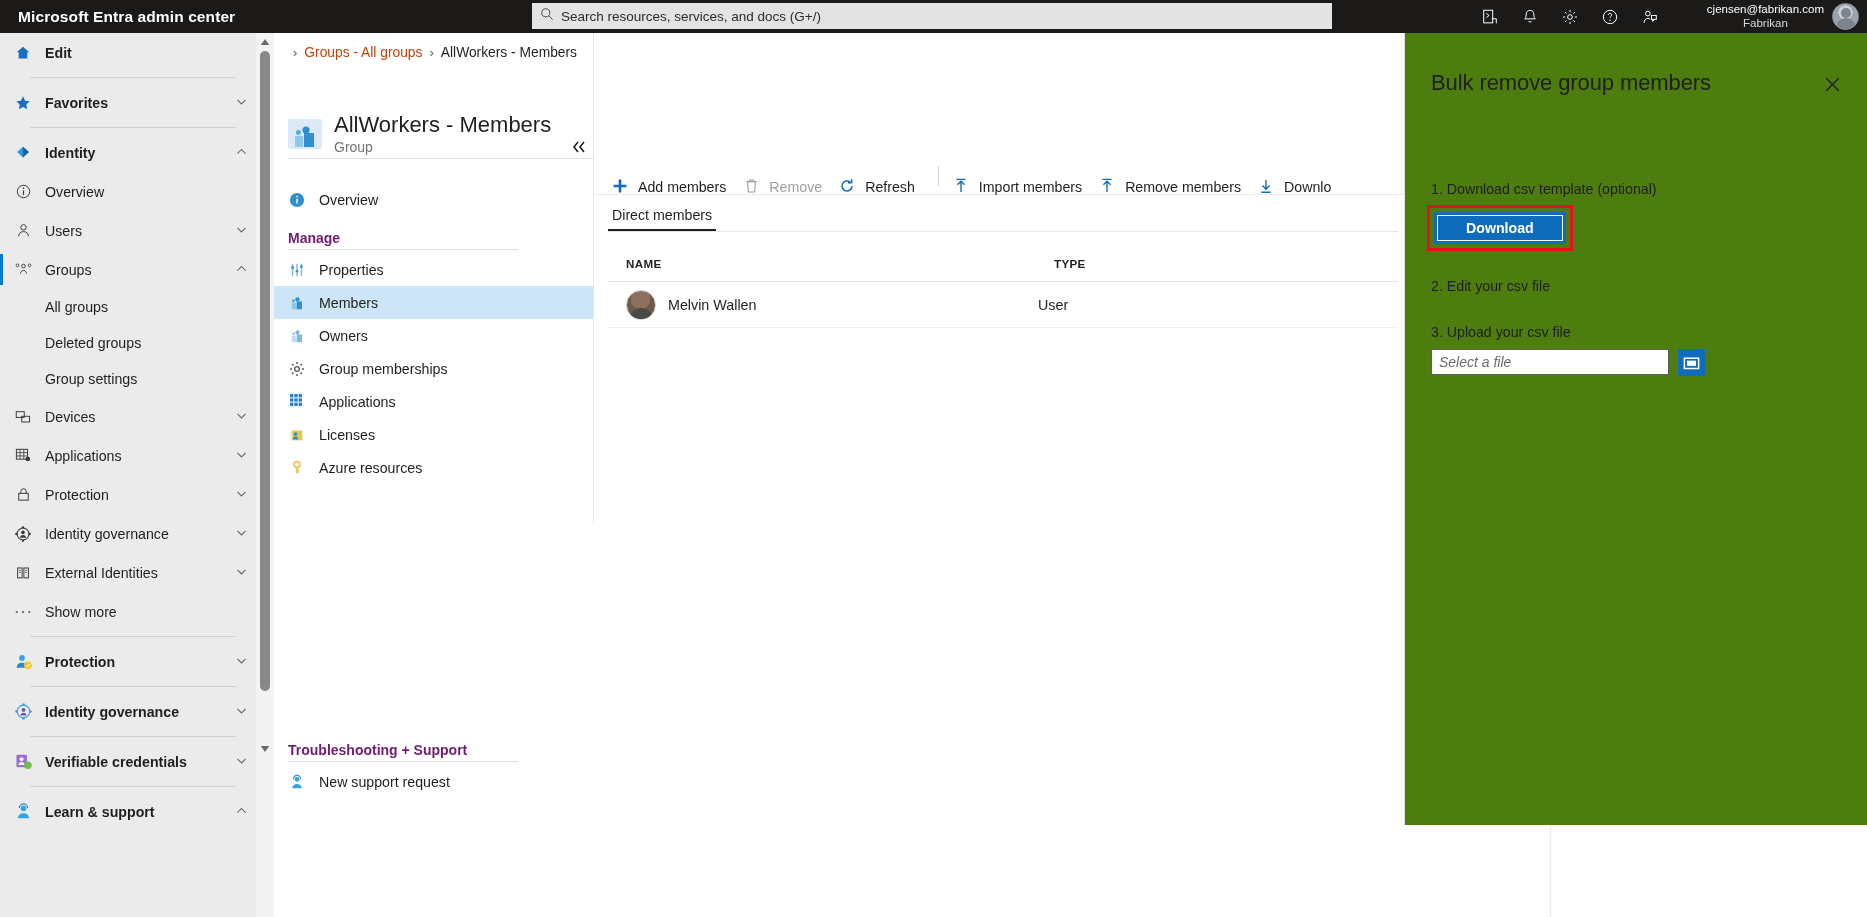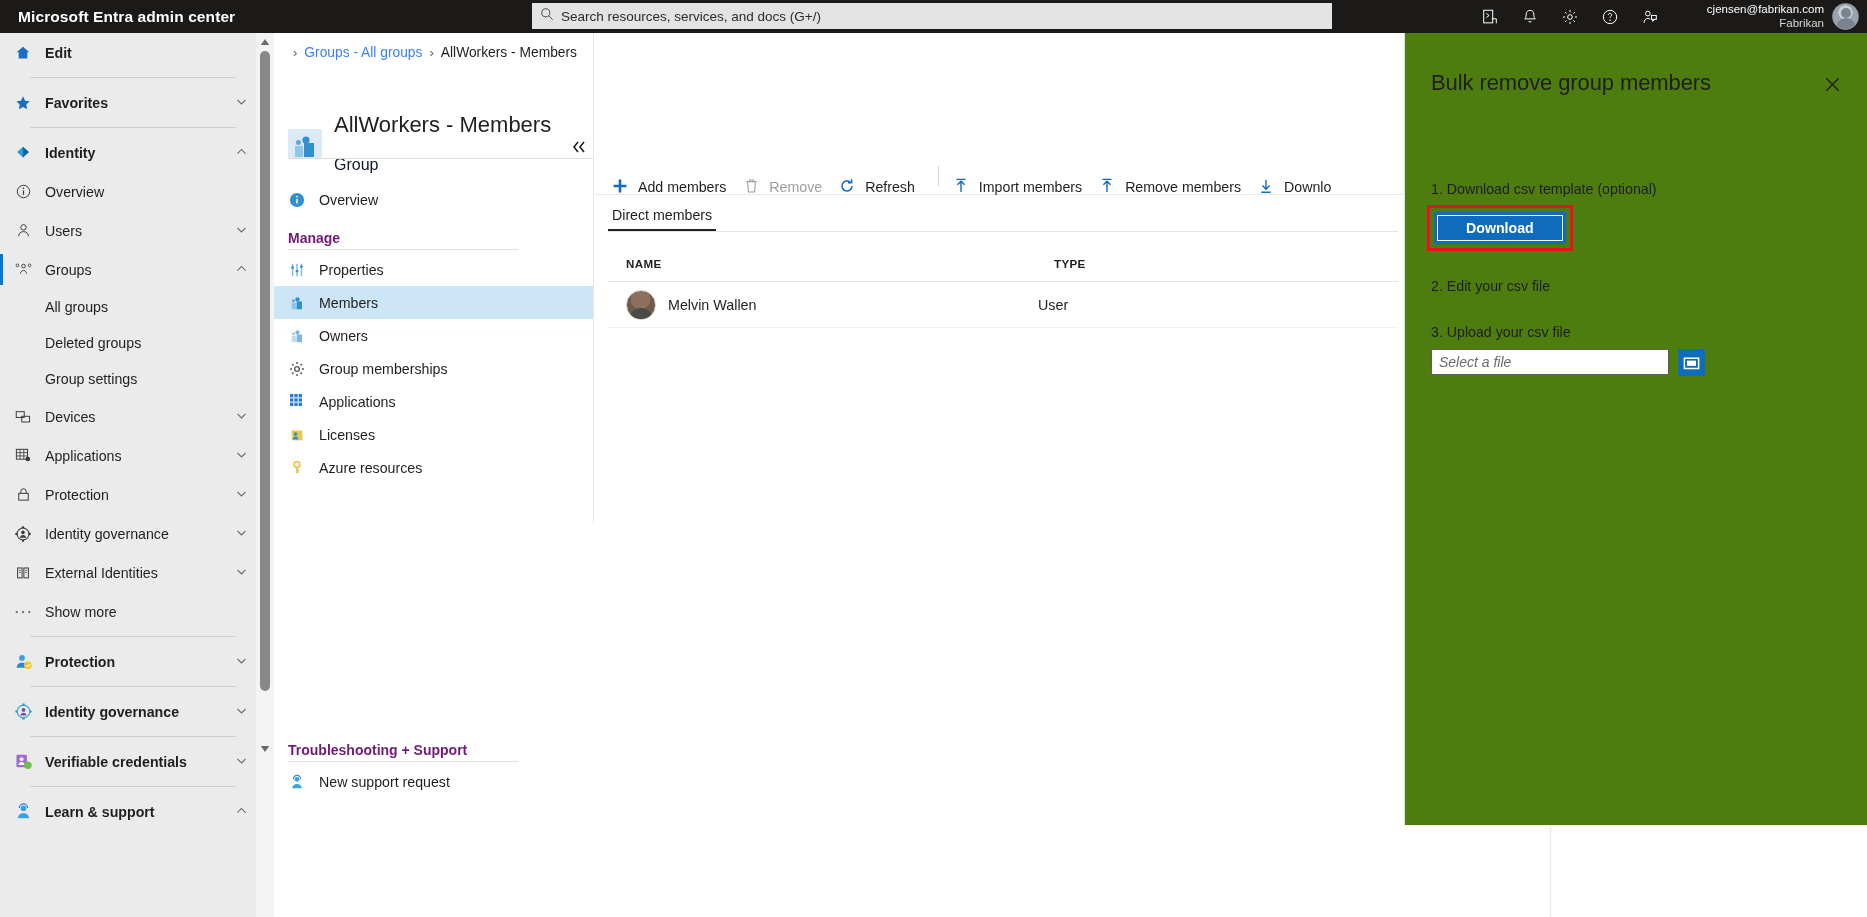--- a/index.html
+++ b/index.html
@@ -32,21 +32,21 @@
   #hdr-icons {
     position: absolute; right: 206px; top: 0; height: 33px;
     display: flex; align-items: center; gap: 18px;
   }
   #hdr-icons .hi { width: 22px; height: 22px; display: flex; align-items: center; justify-content: center; cursor: pointer; }
   #account {
     position: absolute; right: 0; top: 0; height: 33px; width: 206px;
     display: flex; align-items: center; justify-content: flex-end;
     padding-right: 8px; background: #1b1a19;
   }
-  #account .names { text-align: right; line-height: 1.15; margin-right: 8px; }
+  #account .names { text-align: center; line-height: 1.15; margin-right: 8px; }
   #account .an1 { color: #ffffff; font-size: 11.5px; }
   #account .an2 { color: #d8d8d8; font-size: 11.5px; }
   #avatar-hdr {
     width: 27px; height: 27px; border-radius: 50%;
     background: radial-gradient(circle at 50% 34%, #c9cfd6 0 34%, #9aa3ad 35% 100%);
     position: relative; overflow: hidden; border: 1px solid #8f98a1;
   }
   #avatar-hdr::before {
     content: ""; position: absolute; left: 50%; top: 16%; width: 10px; height: 10px;
     border-radius: 50%; background: #7b848e; transform: translateX(-50%);
@@ -95,32 +95,32 @@
   #blade {
     position: absolute; left: 274px; top: 33px; width: 320px; height: 884px;
     background: #ffffff;
   }
   #breadcrumb {
     position: absolute; left: 0; top: 5px; height: 28px;
     display: flex; align-items: center; font-size: 13.8px; white-space: nowrap;
     color: #323130; padding-left: 12px;
   }
   #breadcrumb .sep { color: #605e5c; margin: 0 7px; font-size: 13px; }
-  #breadcrumb .lk { color: #3b82f6; cursor: pointer; }
+  #breadcrumb .lk { color: #c2410c; cursor: pointer; }
   #breadcrumb .cur { color: #201f1e; }
 
   #blade-title-row {
     position: absolute; left: 14px; top: 80px; display: flex; align-items: center;
   }
   #grp-icon {
     width: 34px; height: 30px; background: #dceaf7; border-radius: 2px;
     position: relative; margin-right: 12px; display:flex; align-items:flex-end; justify-content:center;
   }
   #blade-title { font-size: 22px; color: #201f1e; line-height: 1.05; }
-  #blade-sub { font-size: 16px; color: #0f172a; margin-top: 20px; }
+  #blade-sub { font-size: 14px; color: #737373; margin-top: 3px; }
   #blade-hdr-rule {
     position: absolute; left: 14px; top: 125px; width: 1230px; height: 1px; background: #e1dfdd;
   }
 
   #blade-nav { position: absolute; left: 0; top: 150px; width: 320px; }
   .bn-item {
     height: 33px; display: flex; align-items: center; padding-left: 14px; cursor: pointer;
     font-size: 14.2px; color: #201f1e;
   }
   .bn-item.active { background: #cde6f7; }

